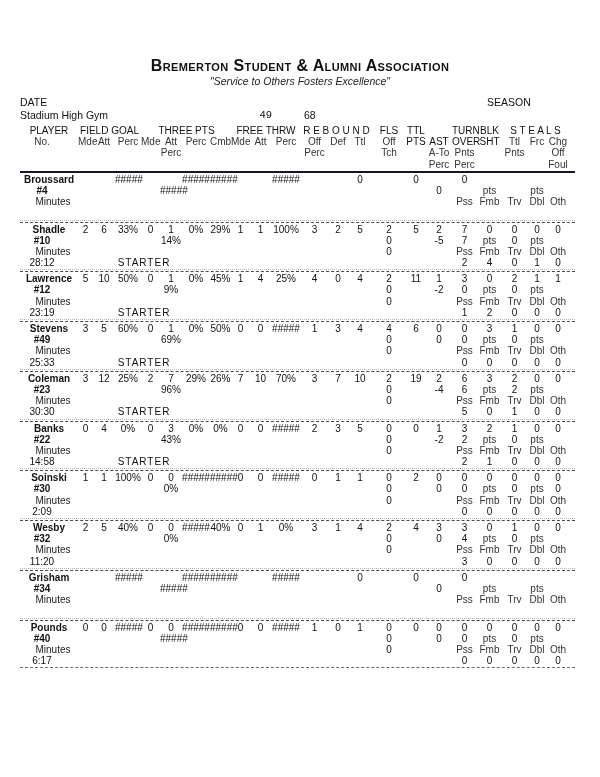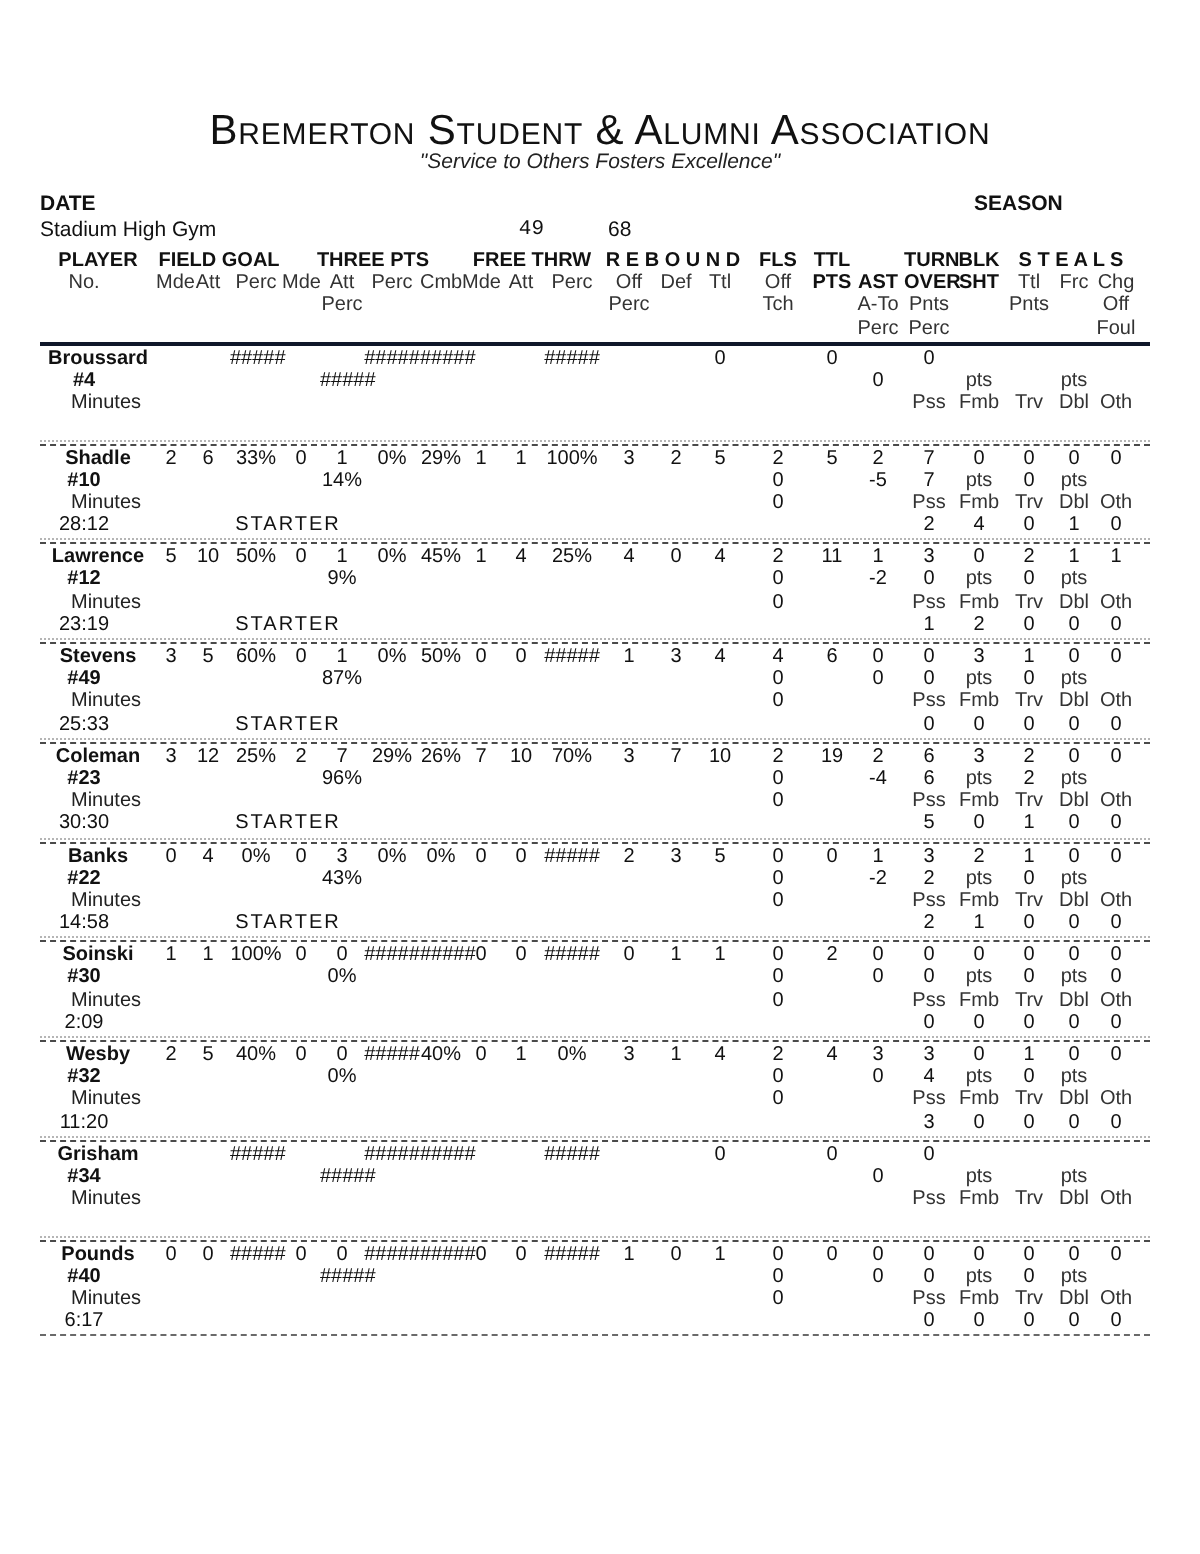--- a/index.html
+++ b/index.html
@@ -1,24 +1,24 @@
 <!DOCTYPE html>
 <html><head>
 <meta charset="utf-8">
 <style>
   html,body{margin:0;padding:0;background:#e8e8e8;}
   .page{width:600px;height:777px;background:#ffffff;position:relative;margin:0 auto;
         font-family:"Liberation Sans", sans-serif;color:#111;overflow:hidden;}
-  .title{margin-top:57px;text-align:center;font-weight:normal;font-size:21px;
+  .title{margin-top:57px;text-align:center;font-weight:bold;font-size:16px;
          font-variant:small-caps;letter-spacing:.4px;line-height:18px;}
   .motto{text-align:center;font-style:italic;font-size:10.5px;line-height:13px;color:#222;}
   .meta{margin-top:8px;}
   .mrow{position:relative;height:13px;font-size:10.5px;line-height:13px;}
   .mrow span{position:absolute;top:0;white-space:nowrap;}
-  .bold{font-weight:bold;}
+  .bold{font-weight:normal;}
   .right{text-align:right;font-family:Liberation Mono, monospace;}
   .tablewrap{margin:3px 25px 0 20px;}
   .thead{border-bottom:2px solid #0f172a;padding-bottom:1px;}
   .prow{display:grid;
         grid-template-columns:58px 15px 22px 26px 19px 22px 28px 21px 19px 21px 30px 27px 20px 24px 34px 20px 26px 25px 25px 25px 20px 22px;
         height:11.2px;line-height:11.2px;font-size:10px;}
   .prow>div{text-align:center;white-space:nowrap;overflow:visible;}
   .g1{grid-column:1;text-align:left;}
   .g2{grid-column:2}.g3{grid-column:3}.g4{grid-column:4}.g5{grid-column:5}.g6{grid-column:6}
   .g7{grid-column:7}.g8{grid-column:8}.g9{grid-column:9}.g10{grid-column:10}.g11{grid-column:11}
@@ -303,21 +303,21 @@
       <div class="g16">6</div>
       <div class="g17">0</div>
       <div class="g18">0</div>
       <div class="g19">3</div>
       <div class="g20">1</div>
       <div class="g21">0</div>
       <div class="g22">0</div>
     </div>
     <div class="prow">
       <div class="g1 cnum name">#49</div>
-      <div class="g6">87%</div>
+      <div class="g6">69%</div>
       <div class="g15">0</div>
       <div class="g17">0</div>
       <div class="g18">0</div>
       <div class="g19 sub">pts</div>
       <div class="g20">0</div>
       <div class="g21 sub">pts</div>
       <div class="g22"></div>
     </div>
     <div class="prow">
       <div class="g1 minlabel">Minutes</div>

